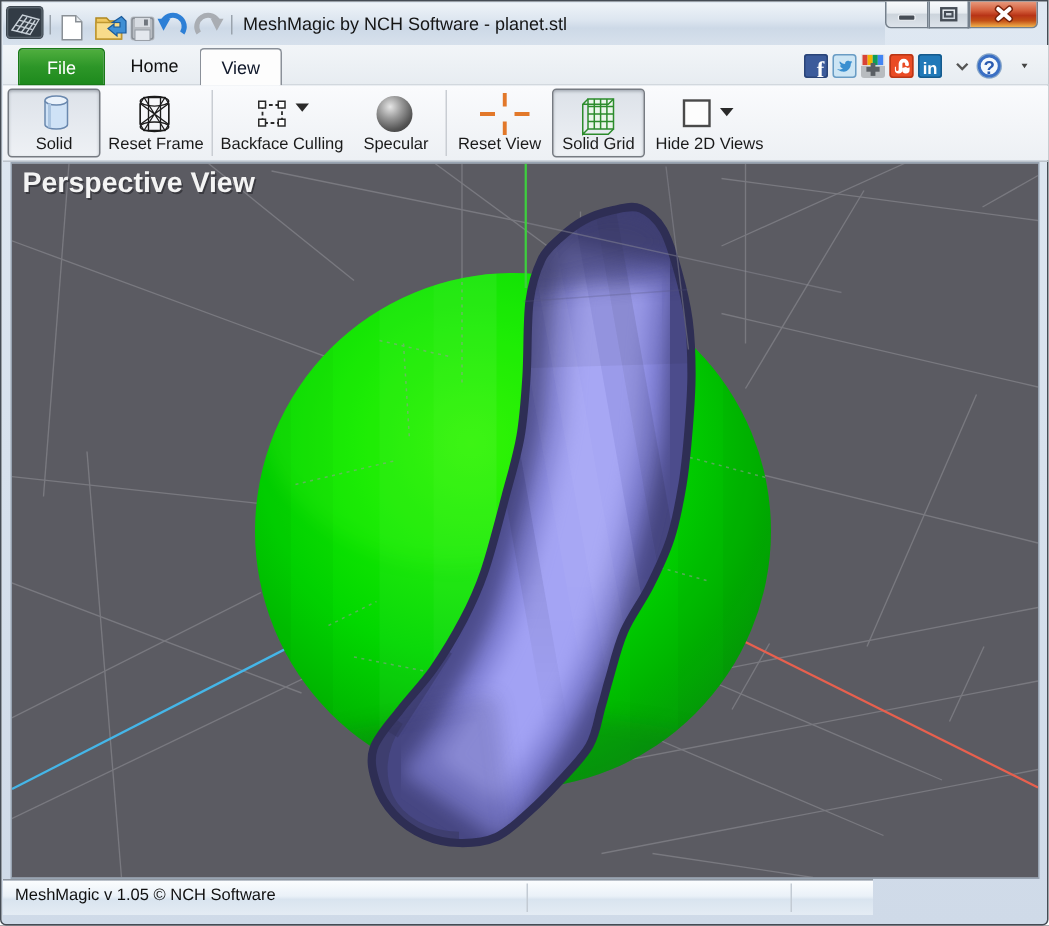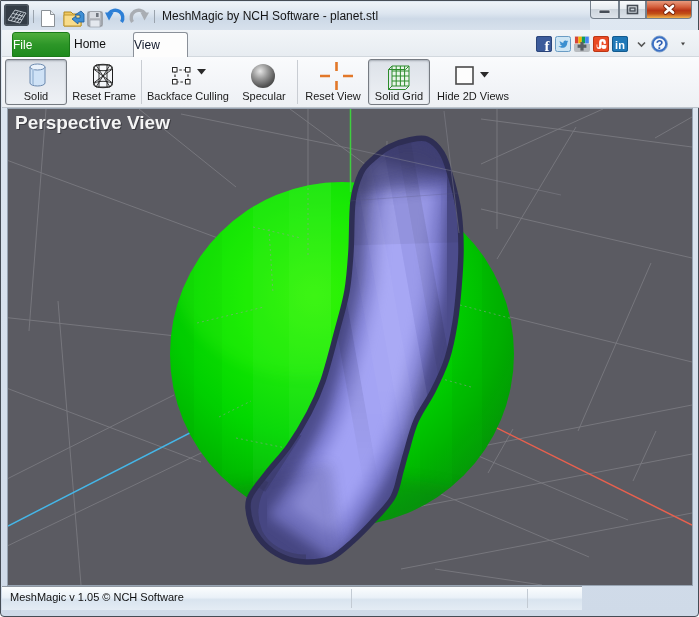--- a/index.html
+++ b/index.html
@@ -18,21 +18,21 @@
     border:1px solid #75808c;border-top:none;}
   #btnmin{left:1px;width:29px;border-radius:0 0 0 4px;
     background:linear-gradient(#f8fafc 0%,#e7ecf1 45%,#ccd4dc 50%,#dde3ea 100%);}
   #btnmax{left:30px;width:27px;
     background:linear-gradient(#f8fafc 0%,#e7ecf1 45%,#ccd4dc 50%,#dde3ea 100%);}
   #btnclose{left:57px;width:46px;border-radius:0 0 4px 0;
     background:linear-gradient(#e89a7e 0%,#d45f3c 35%,#b83416 55%,#c24f16 75%,#f1b14c 100%);}
   
   #tabrow{position:absolute;left:1px;top:29px;width:697px;height:27px;
     background:linear-gradient(#f2f5f8,#e7ecf1);box-shadow:inset 0 -1px 0 #d2d8de;}
-  .tab{position:absolute;top:2px;height:25px;line-height:25px;
+  .tab{position:absolute;top:2px;height:25px;line-height:25px;text-align:center;
     font-size:12px;border-radius:3px 3px 0 0;}
   #tabfile{left:10px;width:58px;color:#fff;
     background:linear-gradient(#4fae3e,#2d9628 50%,#1e8a1d);border:1px solid #1a7a18;box-sizing:border-box;}
   #tabhome{left:72px;width:58px;color:#101010;}
   #tabview{left:131px;width:55px;color:#0f172a;background:#fdfdfd;
     border:1px solid #8a9099;border-bottom:none;box-sizing:border-box;}
   
   #toolbar{position:absolute;left:1px;top:56px;width:697px;height:51px;
     background:linear-gradient(#fafbfd,#edf0f4);border-bottom:1px solid #bcc3cb;box-sizing:border-box;}
   .tbtn{position:absolute;top:2px;width:62px;height:46px;border-radius:3px;

